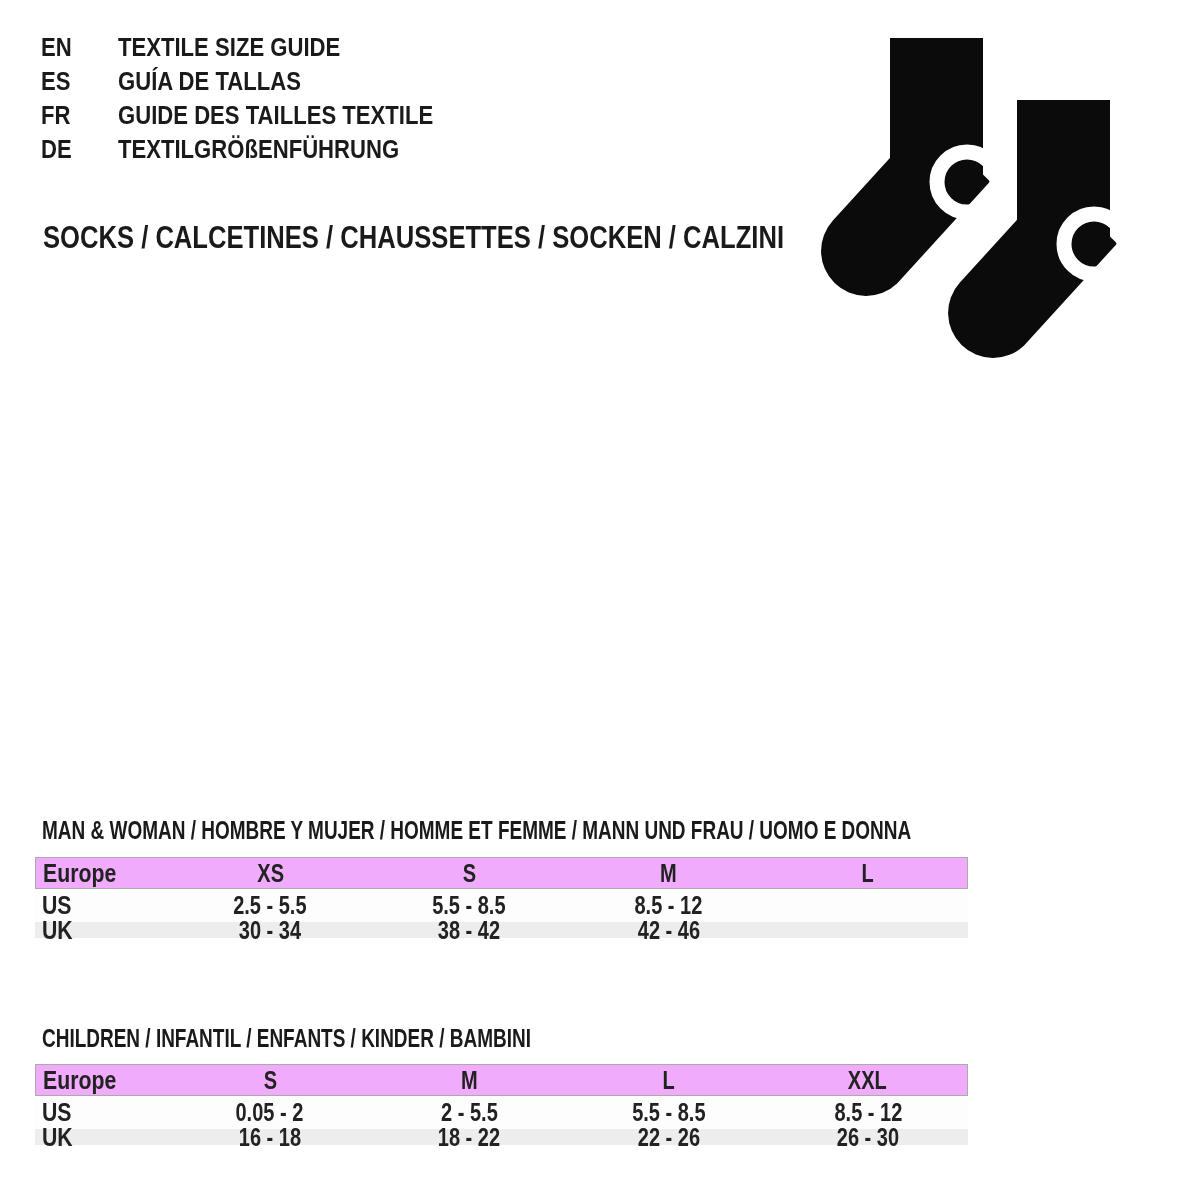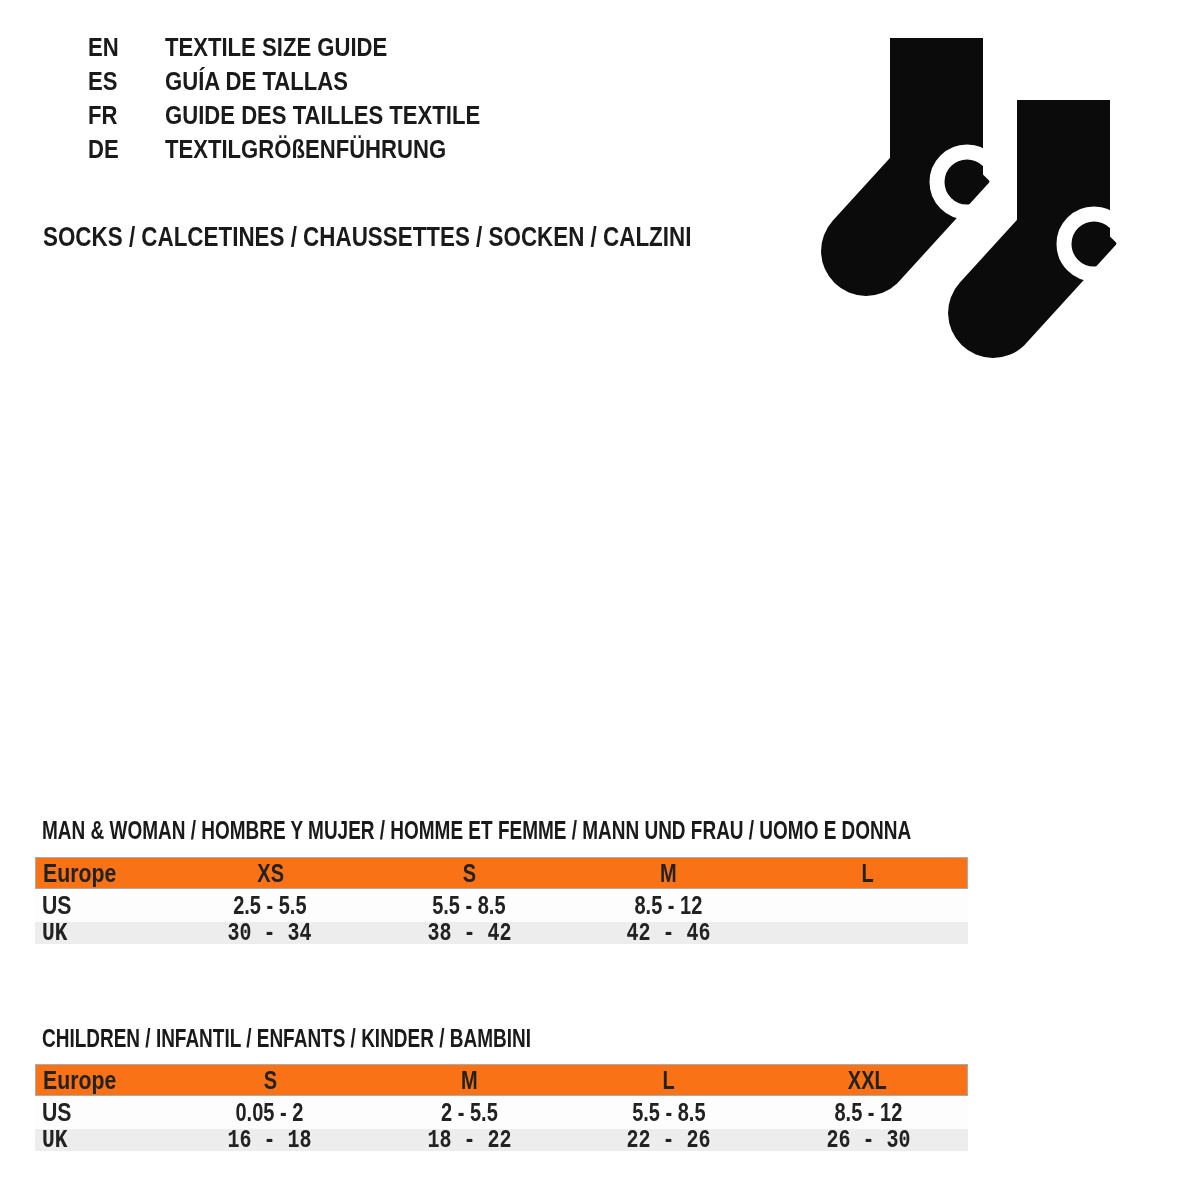--- a/index.html
+++ b/index.html
@@ -7,38 +7,38 @@
     width:1200px;height:1200px;position:relative;overflow:hidden;
     background:#ffffff;
     font-family:"Liberation Sans", sans-serif;
     font-weight:bold;
     color:#1a1a1a;
   }
   .cond{display:inline-block;transform:scaleX(0.85);transform-origin:0 50%;white-space:nowrap;}
   .cond-c{display:inline-block;transform:scaleX(0.8);transform-origin:50% 50%;white-space:nowrap;}
 
   
-  .lang-block{position:absolute;left:41px;top:30px;margin-left:47px;}
+  .lang-block{position:absolute;left:41px;top:30px;}
   .lang-row{display:flex;height:34px;line-height:34px;font-size:26px;}
   .lang-code{width:77px;flex:0 0 77px;}
   
-  .product-line{position:absolute;left:43px;top:220px;font-size:28px;line-height:34px;}
+  .product-line{position:absolute;left:43px;top:220px;font-size:32px;line-height:34px;}
   .product-line .cond{transform:scaleX(0.8);}
 
   
   .socks-svg{position:absolute;left:800px;top:20px;width:330px;height:350px;}
 
   
   .tbl-title{position:absolute;left:42px;font-size:26px;line-height:28px;}
   .tbl-title .cond{transform:scaleX(0.73);}
   .tbl{position:absolute;left:35px;width:933px;font-size:25px;color:#222;}
   .tr{display:flex;width:100%;box-sizing:border-box;}
-  .tr-head{height:32px;background:#f97316;border:1px solid #ababab;}
+  .tr-head{height:32px;background:#f0abfc;border:1px solid #ababab;}
   .tr-us{height:33px;background:#fdfdfd;}
-  .tr-uk{height:22px;background:#ededed;font-family:Liberation Mono, monospace;}
+  .tr-uk{height:16px;background:#ededed;}
   .td{display:flex;align-items:center;justify-content:center;box-sizing:border-box;}
   .td.c0{width:14.47%;justify-content:flex-start;padding-left:7px;}
   .td.cv{width:21.38%;}
   .tbl1{top:857px;} .title1{top:816px;}
   .tbl2{top:1064px;} .title2{top:1024px;text-align:right;}
 </style>
 </head>
 <body>
 
 <div class="lang-block">

